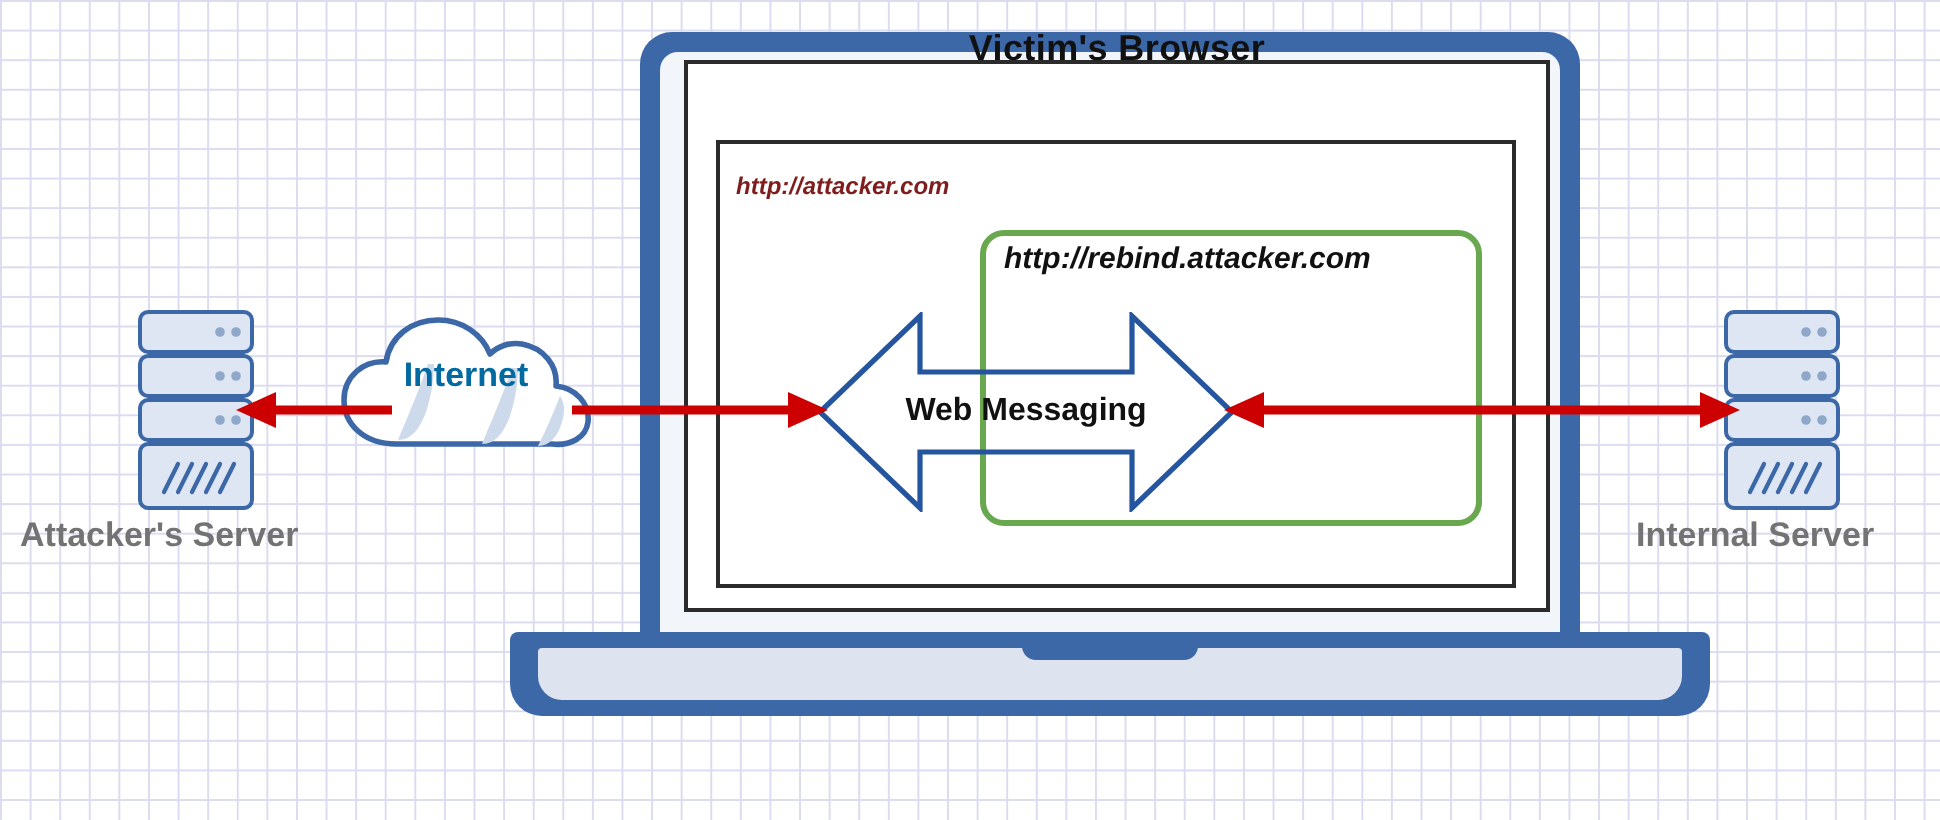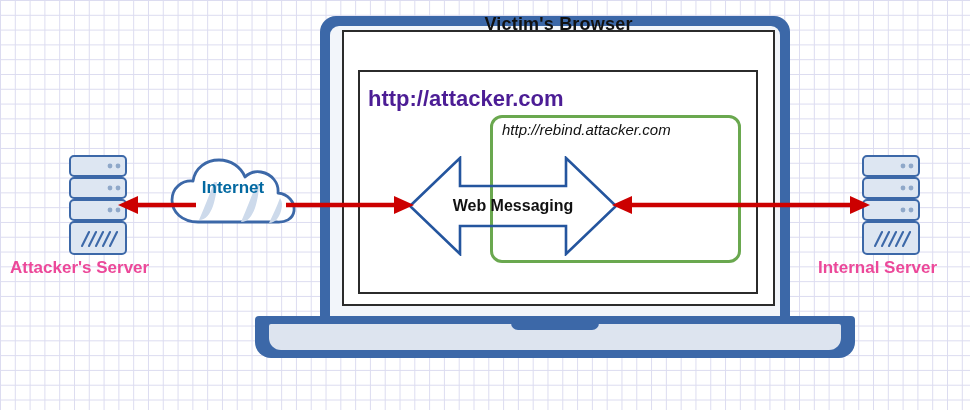--- a/index.html
+++ b/index.html
@@ -87,38 +87,39 @@
     position: absolute;
     left: 358px; top: 70px;
     width: 400px; height: 224px;
     border: 2px solid #2b2b2b;
     background: #ffffff;
     box-sizing: border-box;
   }
   .attacker-url {
     position: absolute;
     left: 368px; top: 86px;
-    font-size: 22px;
-    font-weight: bold;
-    color: #4c1d95;
+    font-size: 12px;
+    font-weight: bold;
+    font-style: italic;
+    color: #7f1d1d;
   }
   .rebind-box {
     position: absolute;
     left: 490px; top: 115px;
     width: 251px; height: 148px;
     border: 3px solid #6aa84f;
     border-radius: 12px;
     box-sizing: border-box;
     background: transparent;
   }
   .rebind-url {
     position: absolute;
     left: 502px; top: 121px;
     font-size: 15px;
-    font-weight: normal;
+    font-weight: bold;
     font-style: italic;
     color: #111111;
   }
 
   
   .web-msg-arrow {
     position: absolute;
     left: 408px; top: 156px;
     width: 210px; height: 100px;
   }
@@ -139,21 +140,21 @@
   
   .server { position: absolute; width: 60px; height: 102px; }
   .server-left  { left: 68px;  top: 154px; }
   .server-right { left: 861px; top: 154px; }
 
   .server-label {
     position: absolute;
     top: 258px;
     font-size: 17px;
     font-weight: bold;
-    color: #ec4899;
+    color: #737373;
     white-space: nowrap;
   }
   .server-label-left  { left: 10px; }
   .server-label-right { left: 818px; }
 
   
   .cloud {
     position: absolute;
     left: 168px; top: 156px;
     width: 130px; height: 72px;

